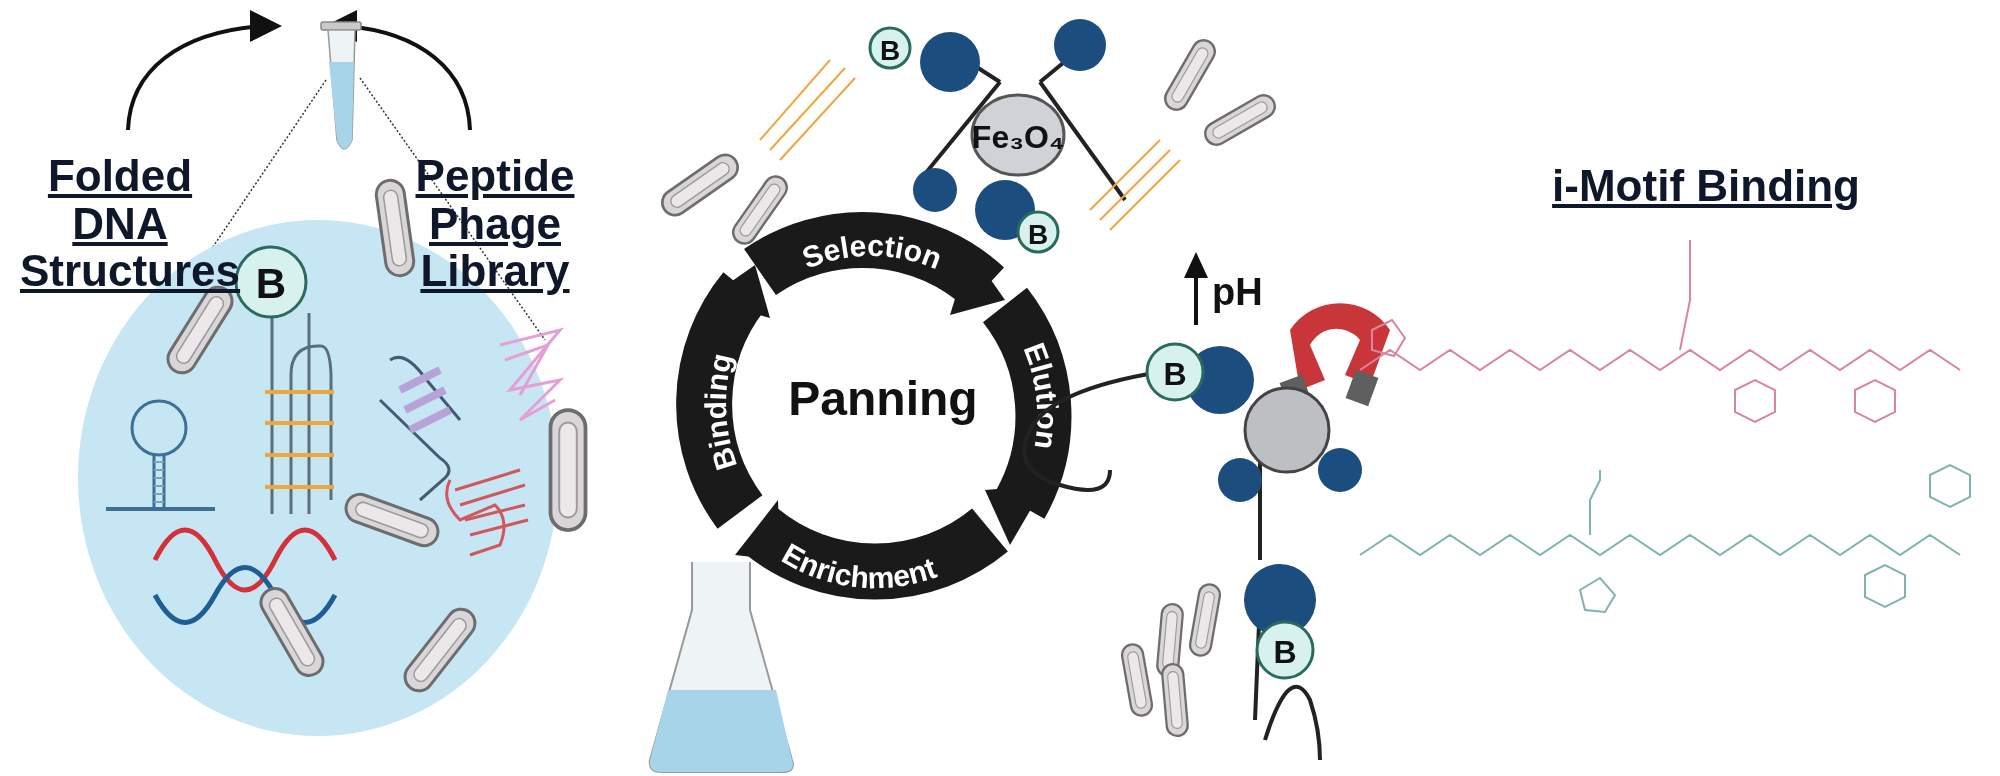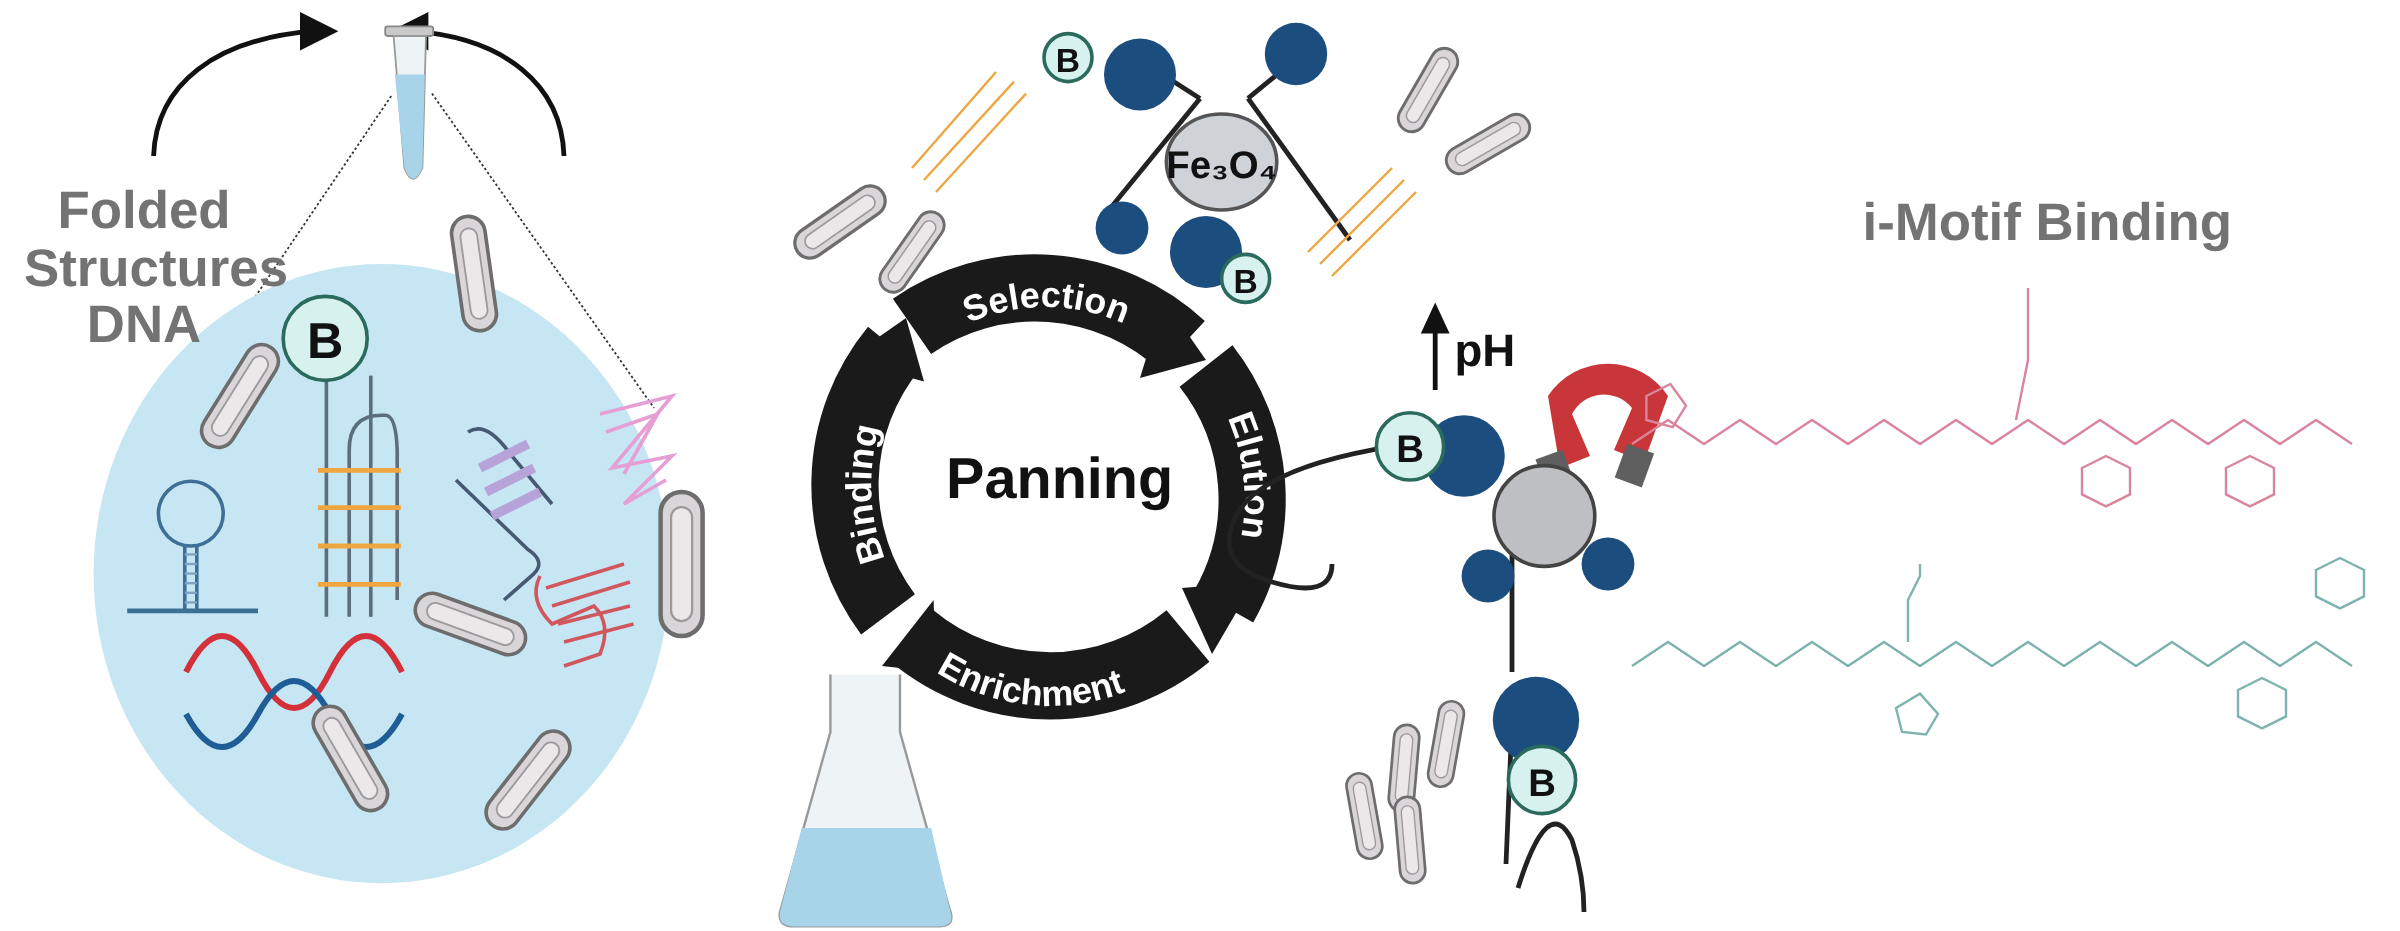--- a/index.html
+++ b/index.html
@@ -1,18 +1,18 @@
 <!DOCTYPE html>
 <html><head>
 <meta charset="utf-8">
 <style>
   html, body { margin: 0; padding: 0; background: #ffffff; }
   body { width: 2000px; height: 776px; overflow: hidden; position: relative; font-family: "Liberation Sans", sans-serif; }
   #stage { position: absolute; left: 0; top: 0; width: 2000px; height: 776px; }
-  .lbl { position: absolute; font-family: "Liberation Sans", sans-serif; font-weight: bold; color: #737373; text-align: center; line-height: 1.08; }
+  .lbl { position: absolute; font-family: "Liberation Sans", sans-serif; font-weight: bold; color: #0f172a; text-align: center; line-height: 1.08; text-decoration: underline; }
   .lbl-big { font-size: 44px; }
   svg text { font-family: "Liberation Sans", sans-serif; font-weight: bold; }
 </style>
 </head>
 <body>
 
 <div id="stage">
 <svg width="2000" height="776" viewBox="0 0 2000 776" xmlns="http://www.w3.org/2000/svg">
   <defs>
     <marker id="ah" markerWidth="10" markerHeight="10" refX="5" refY="5" orient="auto">
@@ -222,19 +222,24 @@
     <polyline points="1360,555 1390,535 1420,555 1450,535 1480,555 1510,535 1540,555 1570,535 1600,555 1630,535 1660,555 1690,535 1720,555 1750,535 1780,555 1810,535 1840,555 1870,535 1900,555 1930,535 1960,555"></polyline>
     <polyline points="1590,535 1590,500 1600,480 1600,470"></polyline>
     <polygon points="1580,590 1600,578 1615,595 1605,612 1585,610"></polygon>
     <polygon points="1865,575 1885,565 1905,575 1905,597 1885,607 1865,597"></polygon>
     <polygon points="1930,475 1950,465 1970,475 1970,497 1950,507 1930,497"></polygon>
   </g>
 </svg>
 
 <div class="lbl lbl-big" style="left:20px;top:152px;width:200px;">
   <div>Folded</div>
+  <div>DNA</div>
   <div>Structures</div>
-  <div>DNA</div>
+</div>
+<div class="lbl lbl-big" style="left:405px;top:152px;width:180px;">
+  <div>Peptide</div>
+  <div>Phage</div>
+  <div>Library</div>
 </div>
 <div class="lbl lbl-big" style="left:1520px;top:162px;width:340px;text-align:right;">
   <div>i-Motif Binding</div>
 </div>
 </div>
 
 </body></html>

